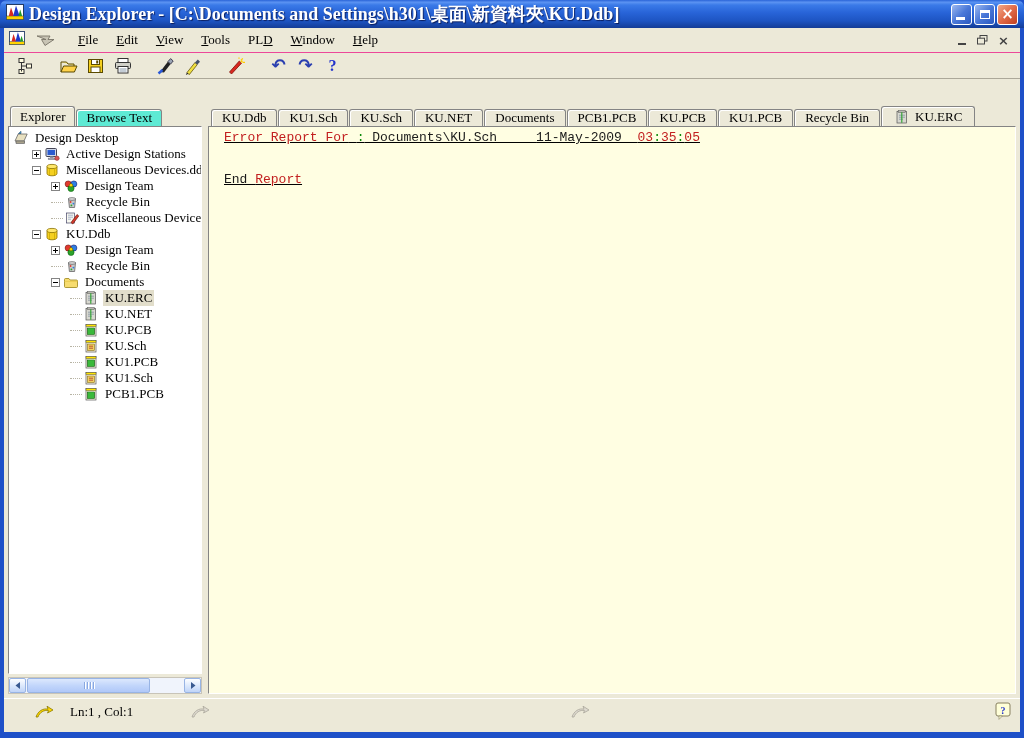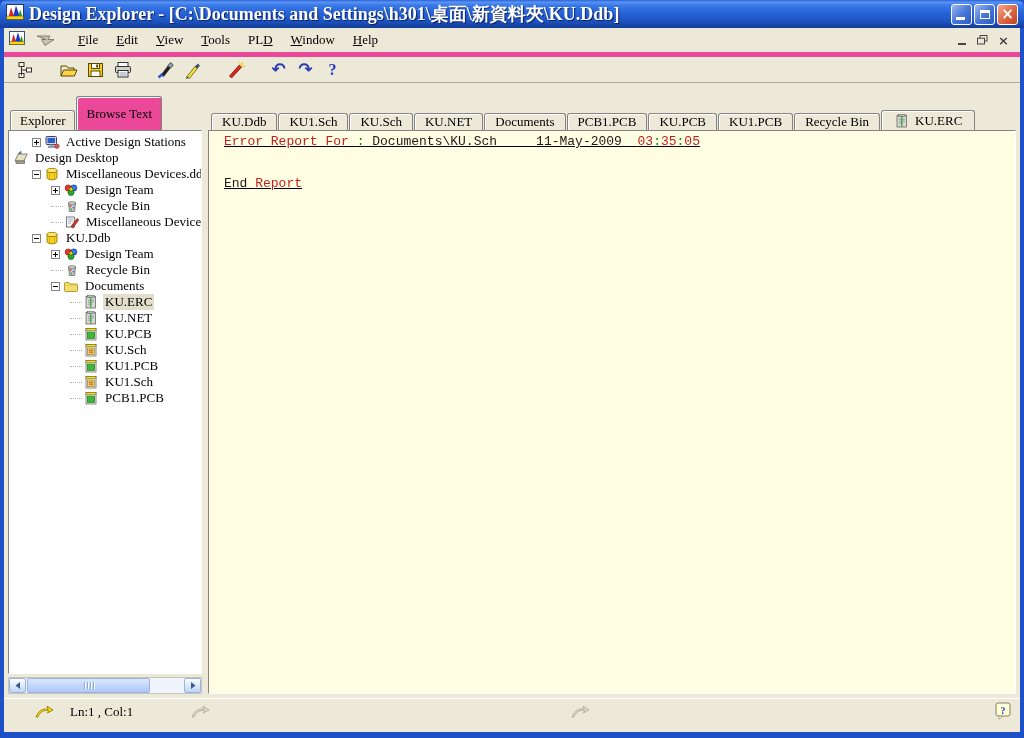--- a/index.html
+++ b/index.html
@@ -17,38 +17,38 @@
   .win-btn{ width:21px; height:21px; border:1px solid #fff; border-radius:3px;
     display:flex; align-items:center; justify-content:center; position:relative; cursor:default;}
   .win-btn.minmax{ background:linear-gradient(135deg,#9db9f0 0%,#4a78d8 50%,#2a58c0 100%); }
   .win-btn.close{ background:linear-gradient(135deg,#f2a888 0%,#e06a48 50%,#c04020 100%); }
   .g-min{ position:absolute; left:4px; bottom:4px; width:9px; height:3px; background:#fff; }
   .g-max{ width:10px; height:9px; border:1px solid #fff; border-top:3px solid #fff; }
   .g-close{ color:#fff; font-weight:bold; font-size:15px; line-height:1; font-family:"DejaVu Sans",sans-serif;}
   
   .content{ position:absolute; top:28px; left:4px; right:4px; bottom:6px;
     background:#ece9d8; display:flex; flex-direction:column; }
-  .menubar{ height:24px; display:flex; align-items:center; padding:12px 5px; border-bottom:5px solid #ec4899; }
+  .menubar{ height:24px; display:flex; align-items:center; padding:12px 5px; border-bottom:1px solid #ec4899; }
   .menu-item{ padding:2px 9px; cursor:default; }
   .menu-arrow{ margin:0 8px 0 8px; display:inline-flex; }
   .mdi-buttons{ margin-left:auto; display:flex; gap:4px; padding-right:3px; align-items:center;}
   .mdi-btn{ width:17px; height:15px; display:flex; align-items:center; justify-content:center;
     color:#444; font-weight:bold; cursor:default;}
   .mdi-x{ font-size:13px; font-family:"DejaVu Sans",sans-serif; }
   .toolbar{ height:26px; display:flex; align-items:center; padding:0 8px; border-bottom:1px solid #aca899; }
   .tb-btn{ width:27px; height:22px; display:flex; align-items:center; justify-content:center; cursor:default;}
   .tb-gap{ width:16px; }
   .uglyph{ font-family:"DejaVu Sans",sans-serif; font-size:17px; font-weight:bold; color:#2a3fb0; line-height:1;}
   .hglyph{ font-size:16px; font-weight:bold; color:#2233cc; line-height:1;}
   
   .main{ flex:1; display:flex; min-height:0;margin-top:24px; }
   .left-panel{ width:194px; margin:3px 0 4px 4px; display:flex; flex-direction:column; flex:none;}
   .panel-tabs{ height:20px; display:flex; align-items:flex-end; padding-left:2px; position:relative; z-index:2;}
   .ptab{ border:1px solid #848484; border-bottom:none; border-radius:3px 3px 0 0;
-    background:#ec4899; box-shadow:inset 1px 1px 0 #fff; padding:0 9px; height:34px;
+    background:#5eead4; box-shadow:inset 1px 1px 0 #fff; padding:0 9px; height:17px;
     display:flex; align-items:center; gap:4px; margin-right:1px; cursor:default; white-space:nowrap;}
   .ptab.active{ height:20px; background:#ece9d8; }
   .tree-box{ flex:1; background:#fff; border:1px solid; border-color:#848484 #fff #fff #848484;
     overflow:hidden; padding-top:3px; }
   .tree-row{ height:16px; display:flex; align-items:center; white-space:nowrap; cursor:default;}
   .stub{ width:12px; flex:none; border-top:1px dotted #b8b4a4; margin-right:1px;}
   .expander{ width:9px; height:9px; margin-right:3px; flex:none; display:inline-flex;}
   .t-icon{ width:16px; height:16px; margin-right:4px; flex:none; display:inline-flex;}
   .t-label{ padding:0 2px; }
   .t-label.selected{ background:#e2decb; }
@@ -229,48 +229,48 @@
       </div>
 
     <div class="main">
 
       <div class="left-panel">
         <div class="panel-tabs" id="panel-tabs">
             <span class="ptab active">Explorer</span>
             <span class="ptab">Browse Text</span>
           </div>
         <div class="tree-box" id="tree-box">
+            <div class="tree-row" style="padding-left: 4px;">
+              <span class="t-icon">
+                <svg width="16" height="16" viewBox="0 0 16 16">
+                  <path d="M2 11 L5.2 4 h9 l-3.2 7z" fill="#e8e0c0" stroke="#666" stroke-width="0.8"></path>
+                  <path d="M3 11 h8.5 v2.4 h-8.5z" fill="#b0a890" stroke="#666" stroke-width="0.8"></path>
+                  <path d="M5.5 3.5 l2.5-2.2 v2.2z" fill="#48b8e8" stroke="#246" stroke-width="0.6"></path>
+                </svg>
+              </span>
+              <span class="t-label">Design Desktop</span>
+            </div>
             <div class="tree-row" style="padding-left: 23px;">
               <span class="expander">
                 <svg width="9" height="9">
                   <rect x="0.5" y="0.5" width="8" height="8" fill="#fff" stroke="#848484"></rect>
                   <line x1="2" y1="4.5" x2="7" y2="4.5" stroke="#000"></line>
                   <line x1="4.5" y1="2" x2="4.5" y2="7" stroke="#000"></line>
                 </svg>
               </span>
               <span class="t-icon">
                 <svg width="16" height="16" viewBox="0 0 16 16">
                   <rect x="2" y="2.5" width="10.5" height="8" rx="1" fill="#cfd8e8" stroke="#445"></rect>
                   <rect x="3.5" y="4" width="7.5" height="5" fill="#2a5bd0"></rect>
                   <rect x="6" y="10.5" width="3.5" height="1.6" fill="#98a0b0"></rect>
                   <rect x="4.2" y="12.1" width="7" height="1.6" fill="#b8bcc8" stroke="#667" stroke-width="0.5"></rect>
                   <circle cx="13" cy="12.2" r="2.2" fill="#d85858" stroke="#802020" stroke-width="0.5"></circle>
                 </svg>
               </span>
               <span class="t-label">Active Design Stations</span>
-            </div>
-            <div class="tree-row" style="padding-left: 4px;">
-              <span class="t-icon">
-                <svg width="16" height="16" viewBox="0 0 16 16">
-                  <path d="M2 11 L5.2 4 h9 l-3.2 7z" fill="#e8e0c0" stroke="#666" stroke-width="0.8"></path>
-                  <path d="M3 11 h8.5 v2.4 h-8.5z" fill="#b0a890" stroke="#666" stroke-width="0.8"></path>
-                  <path d="M5.5 3.5 l2.5-2.2 v2.2z" fill="#48b8e8" stroke="#246" stroke-width="0.6"></path>
-                </svg>
-              </span>
-              <span class="t-label">Design Desktop</span>
             </div>
             <div class="tree-row" style="padding-left: 23px;">
               <span class="expander">
                 <svg width="9" height="9">
                   <rect x="0.5" y="0.5" width="8" height="8" fill="#fff" stroke="#848484"></rect>
                   <line x1="2" y1="4.5" x2="7" y2="4.5" stroke="#000"></line>
                 </svg>
               </span>
               <span class="t-icon">
                 <svg width="16" height="16" viewBox="0 0 16 16">

